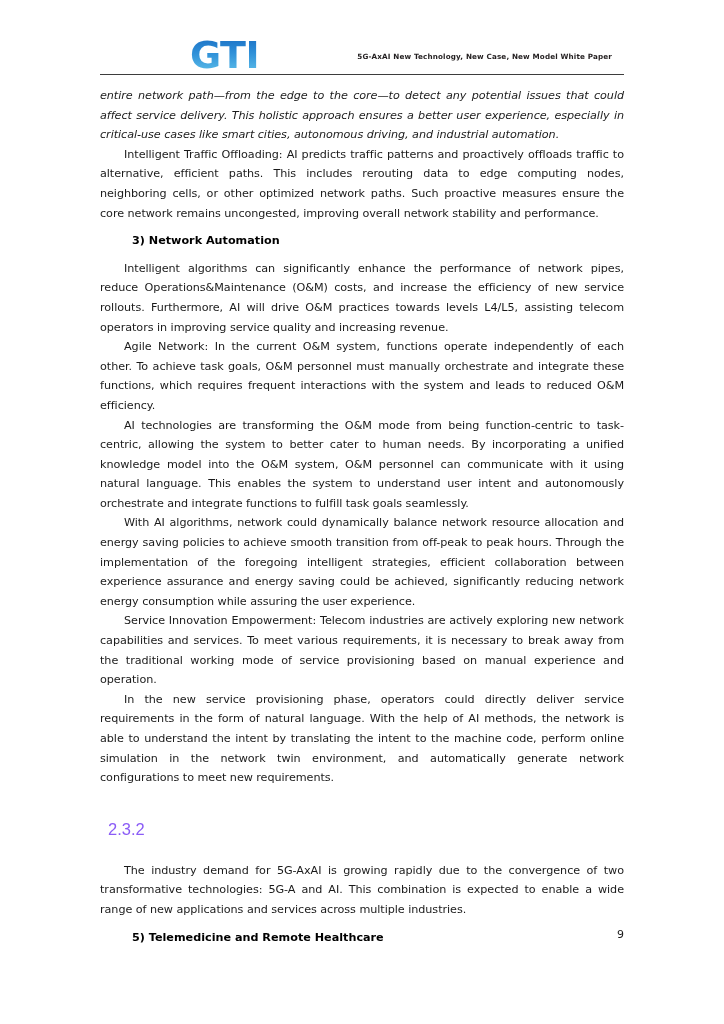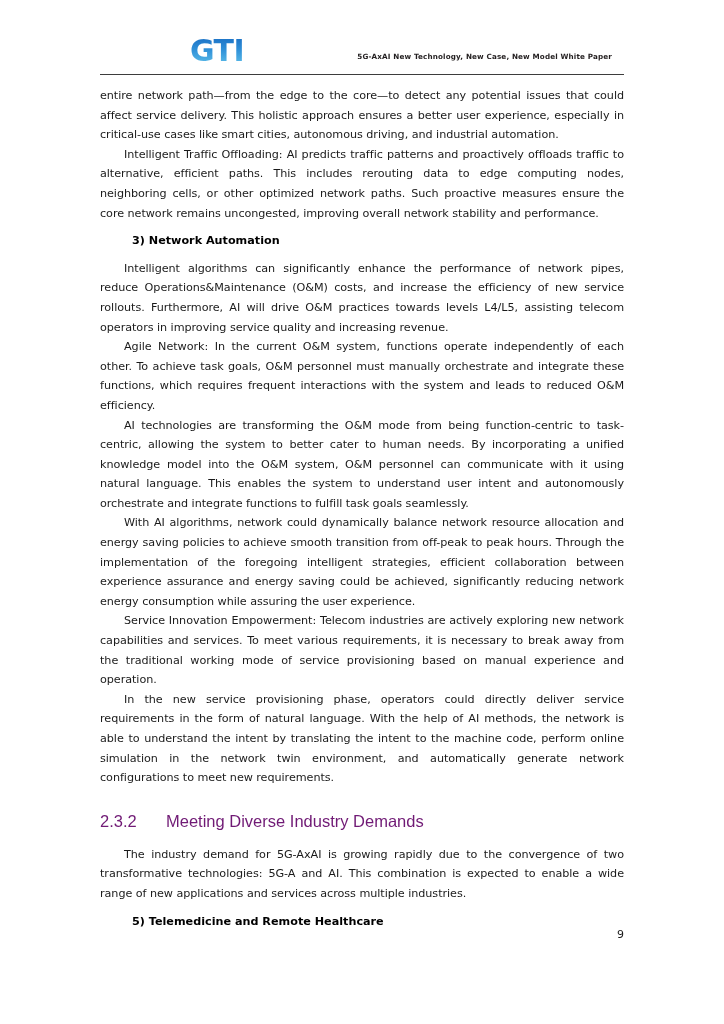--- a/index.html
+++ b/index.html
@@ -31,21 +31,21 @@
     left: 100px;
     top: 38px;
     width: 524px;
     height: 38px;
   }
   .header-logo {
     position: absolute;
     left: 90px;
     top: -2px;
     font-family: "DejaVu Sans", "Liberation Sans", sans-serif;
-    font-size: 30px;
+    font-size: 38px;
     font-weight: 700;
     letter-spacing: -0.5px;
     line-height: 1;
     background: linear-gradient(180deg, #1a6fc4 0%, #2f90d8 45%, #5fc0ea 100%);
     -webkit-background-clip: text;
     background-clip: text;
     color: transparent;
     -webkit-text-fill-color: transparent;
   }
   .header-title {
@@ -83,40 +83,41 @@
     text-justify: inter-word;
     color: #1a1a1a;
     font-family: "DejaVu Sans", "Liberation Sans", sans-serif;
     letter-spacing: -0.05px;
   }
   p.body-text.indent {
     text-indent: 24px;
   }
   p.body-text.flush {
     text-indent: 0;
+    font-style: italic;
   }
 
   .sub-heading {
     margin: 8px;
     font-size: 11.2px;
     line-height: 19.6px;
     font-weight: 700;
     color: #000000;
     text-indent: 24px;
     text-align: left;
   }
 
   .section-heading {
-    margin: 0;
+    margin: 8px;
     padding-top: 24px;
     padding-bottom: 14px;
     font-family: "Liberation Sans", "DejaVu Sans", sans-serif;
     font-size: 16.5px;
     font-weight: 400;
-    color: #701a75;
+    color: #8b5cf6;
     letter-spacing: 0;
     display: flex;
   }
   .section-heading .num {
     display: inline-block;
     width: 66px;
     flex: 0 0 66px;
   }
   .section-heading .title {
     display: inline-block;
@@ -161,21 +162,20 @@
 
 
     <p class="body-text indent">With AI algorithms, network could dynamically balance network resource allocation and energy saving policies to achieve smooth transition from off-peak to peak hours. Through the implementation of the foregoing intelligent strategies, efficient collaboration between experience assurance and energy saving could be achieved, significantly reducing network energy consumption while assuring the user experience.</p>
 
     <p class="body-text indent">Service Innovation Empowerment: Telecom industries are actively exploring new network capabilities and services. To meet various requirements, it is necessary to break away from the traditional working mode of service provisioning based on manual experience and operation.</p>
 
     <p class="body-text indent">In the new service provisioning phase, operators could directly deliver service requirements in the form of natural language. With the help of AI methods, the network is able to understand the intent by translating the intent to the machine code, perform online simulation in the network twin environment, and automatically generate network configurations to meet new requirements.</p>
 
     <h2 class="section-heading">
       <span class="num">2.3.2</span>
-      <span class="title">Meeting Diverse Industry Demands</span>
     </h2>
 
     <p class="body-text indent">The industry demand for 5G-AxAI is growing rapidly due to the convergence of two transformative technologies: 5G-A and AI. This combination is expected to enable a wide range of new applications and services across multiple industries.</p>
 
     <p class="sub-heading">5) Telemedicine and Remote Healthcare</p>
 
 
   </div>
 
   <div class="page-number">9</div>

